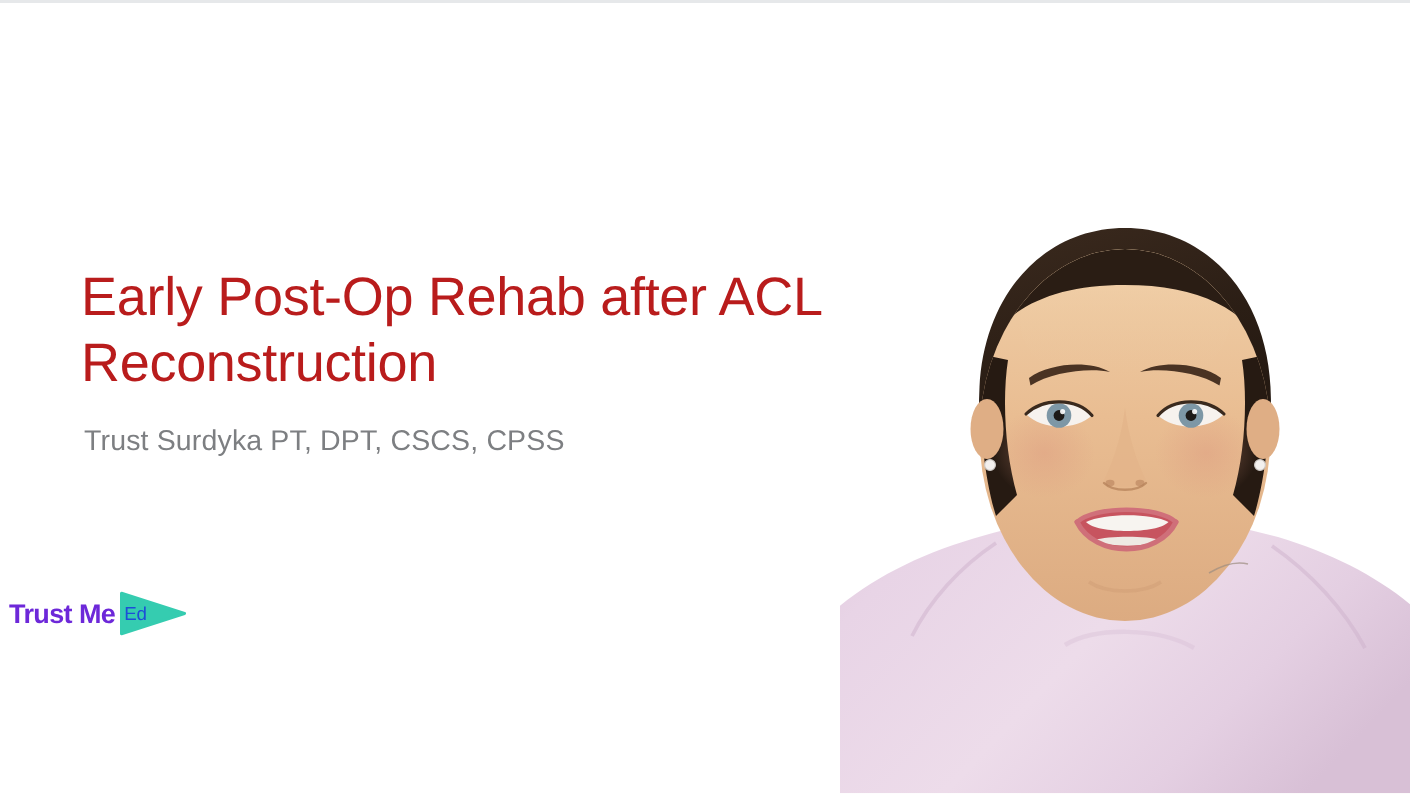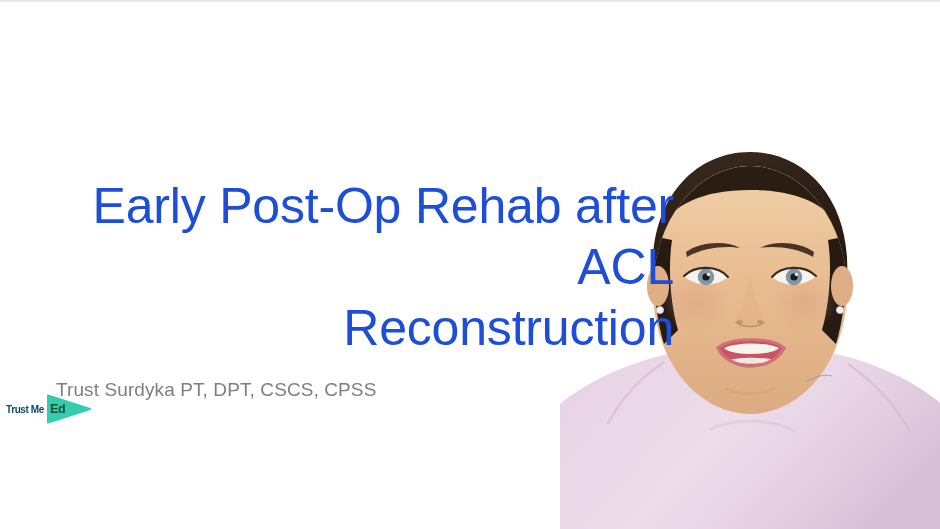--- a/index.html
+++ b/index.html
@@ -35,27 +35,26 @@
   #title-block {
     position: absolute;
     left: 54px;
     top: 176px;
     width: 620px;
     z-index: 30;
   }
   #slide-title {
     margin: 0;
     font-family: "Liberation Sans", sans-serif;
-    font-size: 50px;
+    font-size: 36px;
     line-height: 1.22;
     font-weight: 400;
     letter-spacing: -0.2px;
-    color: #1d4ed8;
+    color: #b91c1c;
     white-space: pre-line;
-    text-align: right;
   }
   #slide-subtitle {
     margin: 20px 0 0 2px;
     font-family: "Liberation Sans", sans-serif;
     font-size: 19px;
     font-weight: 400;
     letter-spacing: 0.1px;
     color: #7d7f82;
   }
 
@@ -64,43 +63,43 @@
     position: absolute;
     left: 6px;
     top: 392px;
     height: 34px;
     display: flex;
     align-items: center;
     z-index: 30;
   }
   #logo-wordmark {
     font-family: "Liberation Sans", sans-serif;
-    font-size: 10px;
+    font-size: 18px;
     font-weight: 700;
     letter-spacing: -0.4px;
-    color: #0c4a6e;
+    color: #6d28d9;
     white-space: nowrap;
   }
   #logo-play {
     position: relative;
     margin-left: 3px;
     width: 44px;
     height: 30px;
   }
   #logo-play svg { display: block; }
   #logo-ed {
     position: absolute;
     left: 3px;
     top: 50%;
     transform: translateY(-50%);
     font-family: "Liberation Sans", sans-serif;
     font-size: 12.5px;
-    font-weight: 700;
+    font-weight: 400;
     letter-spacing: -0.2px;
-    color: #14532d;
+    color: #1d4ed8;
   }
 
   
   #presenter {
     position: absolute;
     left: 560px;
     top: 0;
     width: 380px;
     height: 529px;
     z-index: 20;

